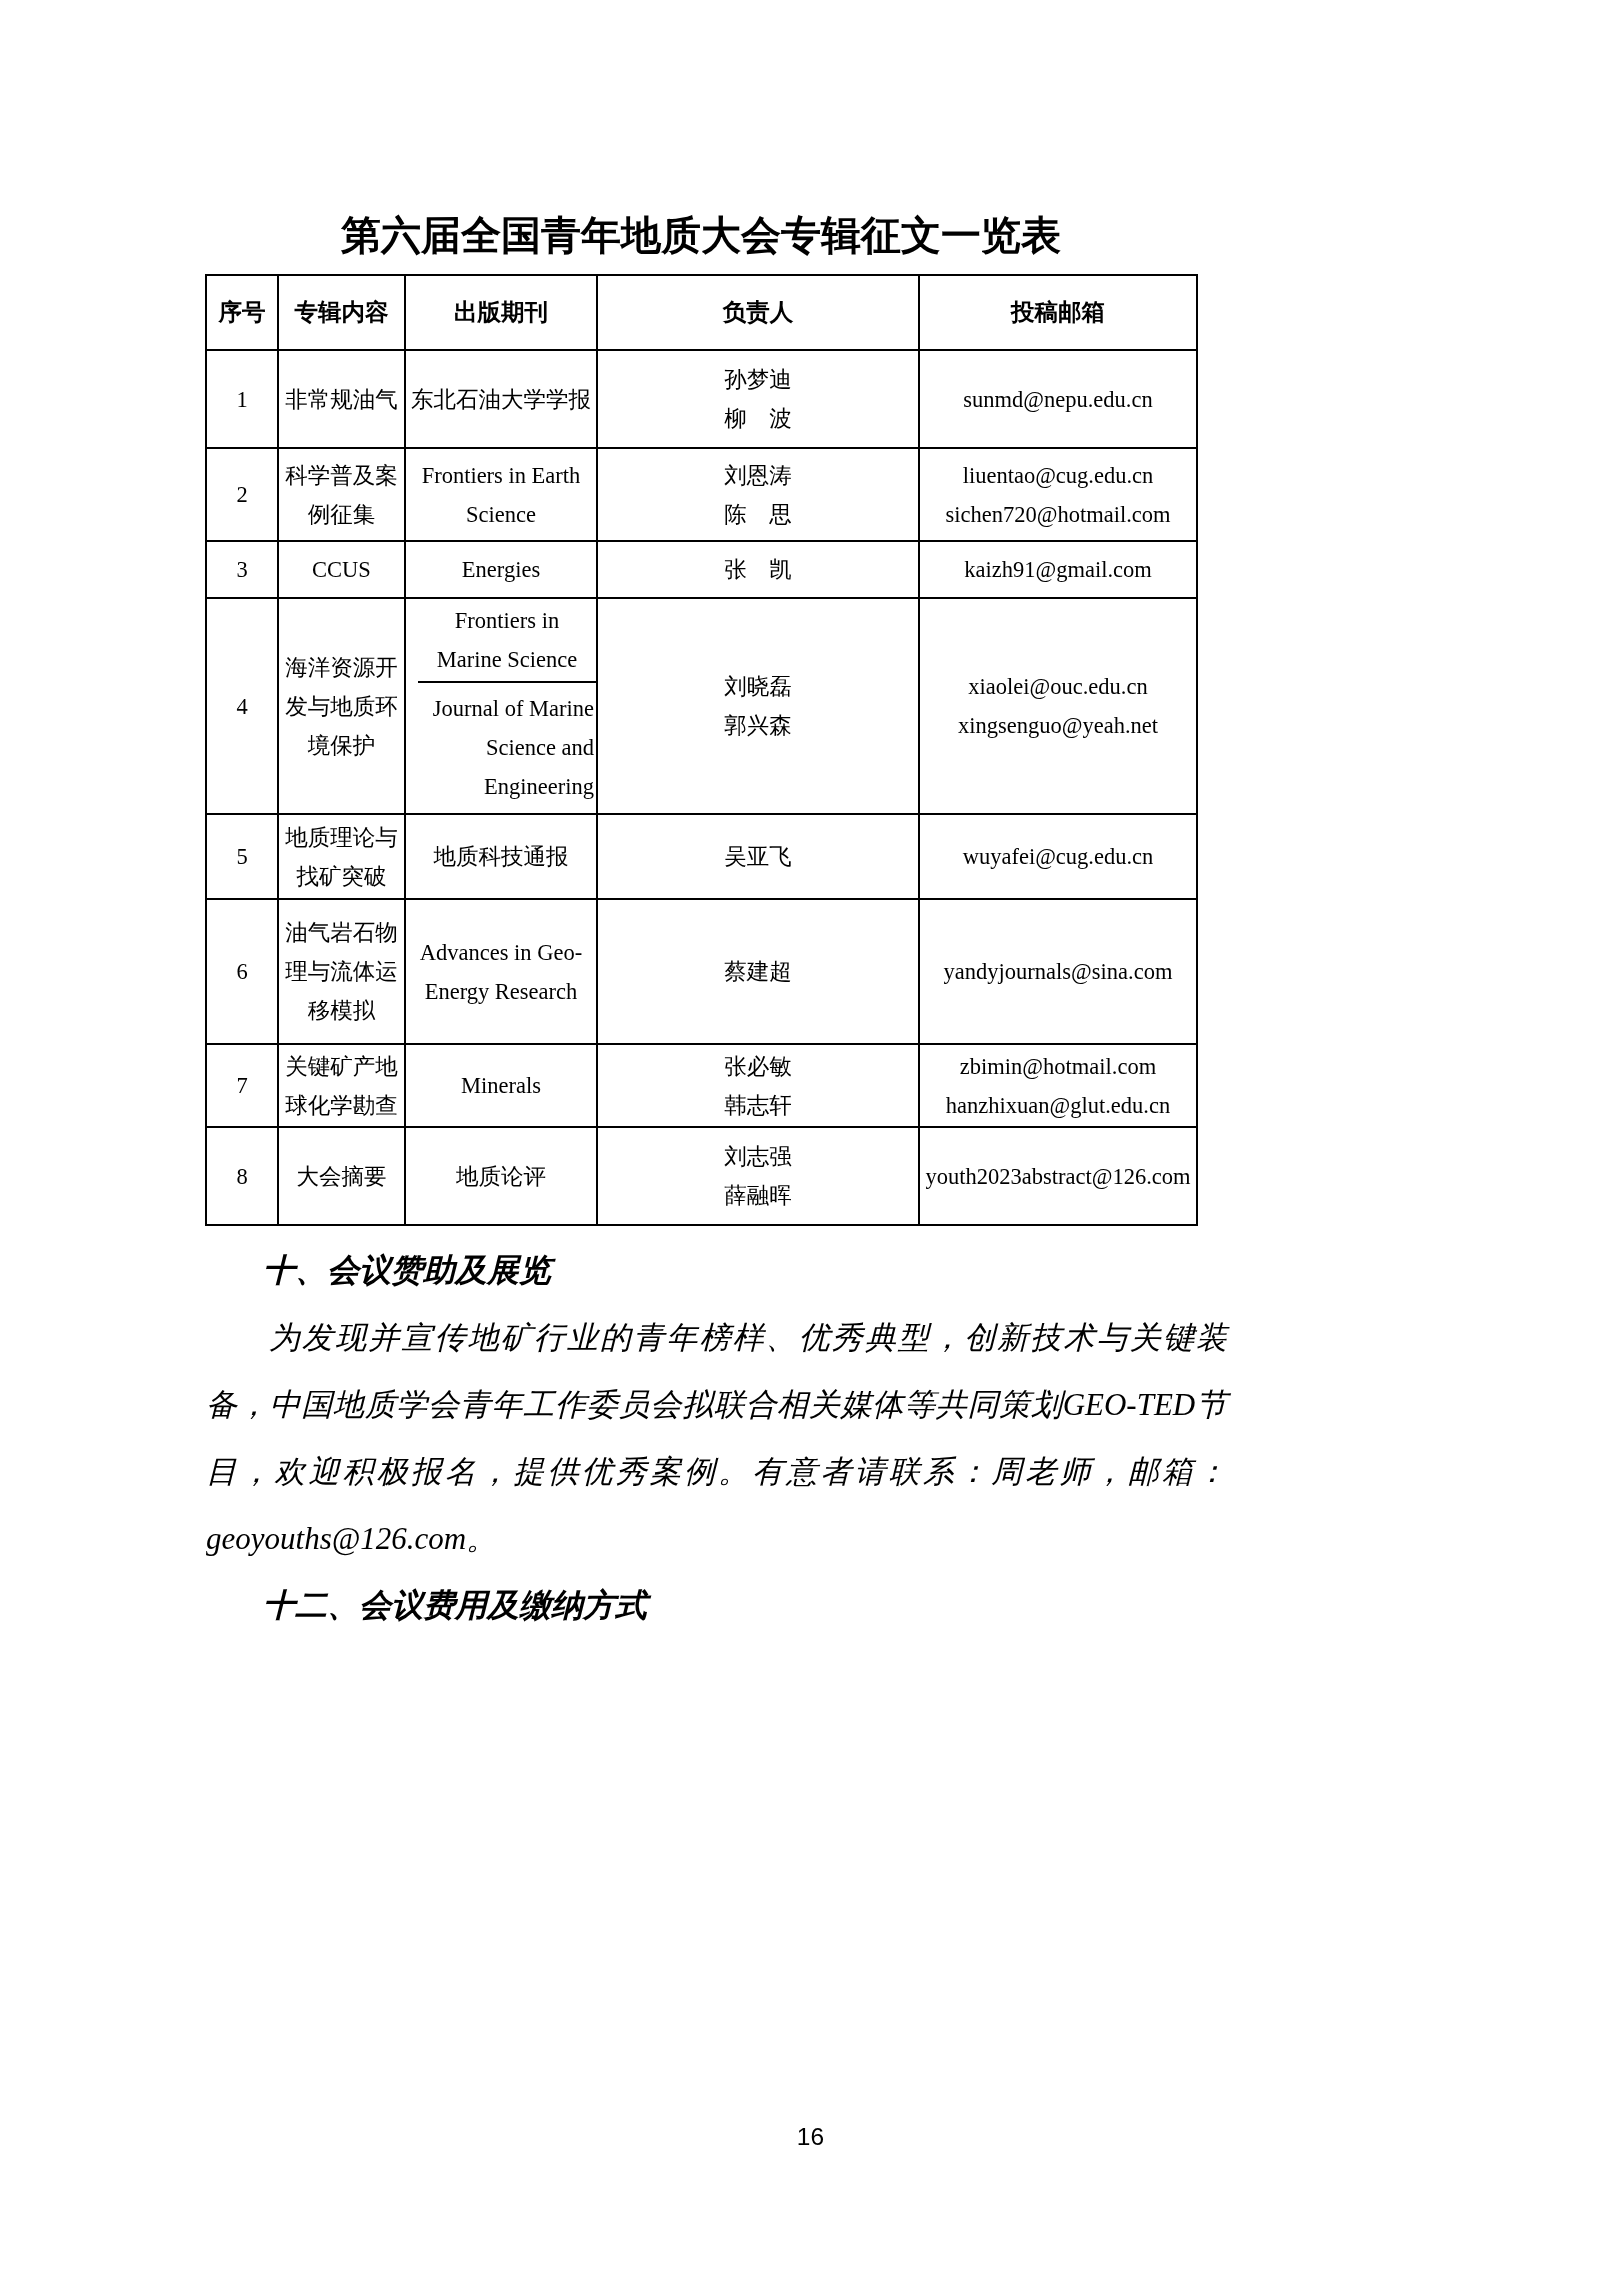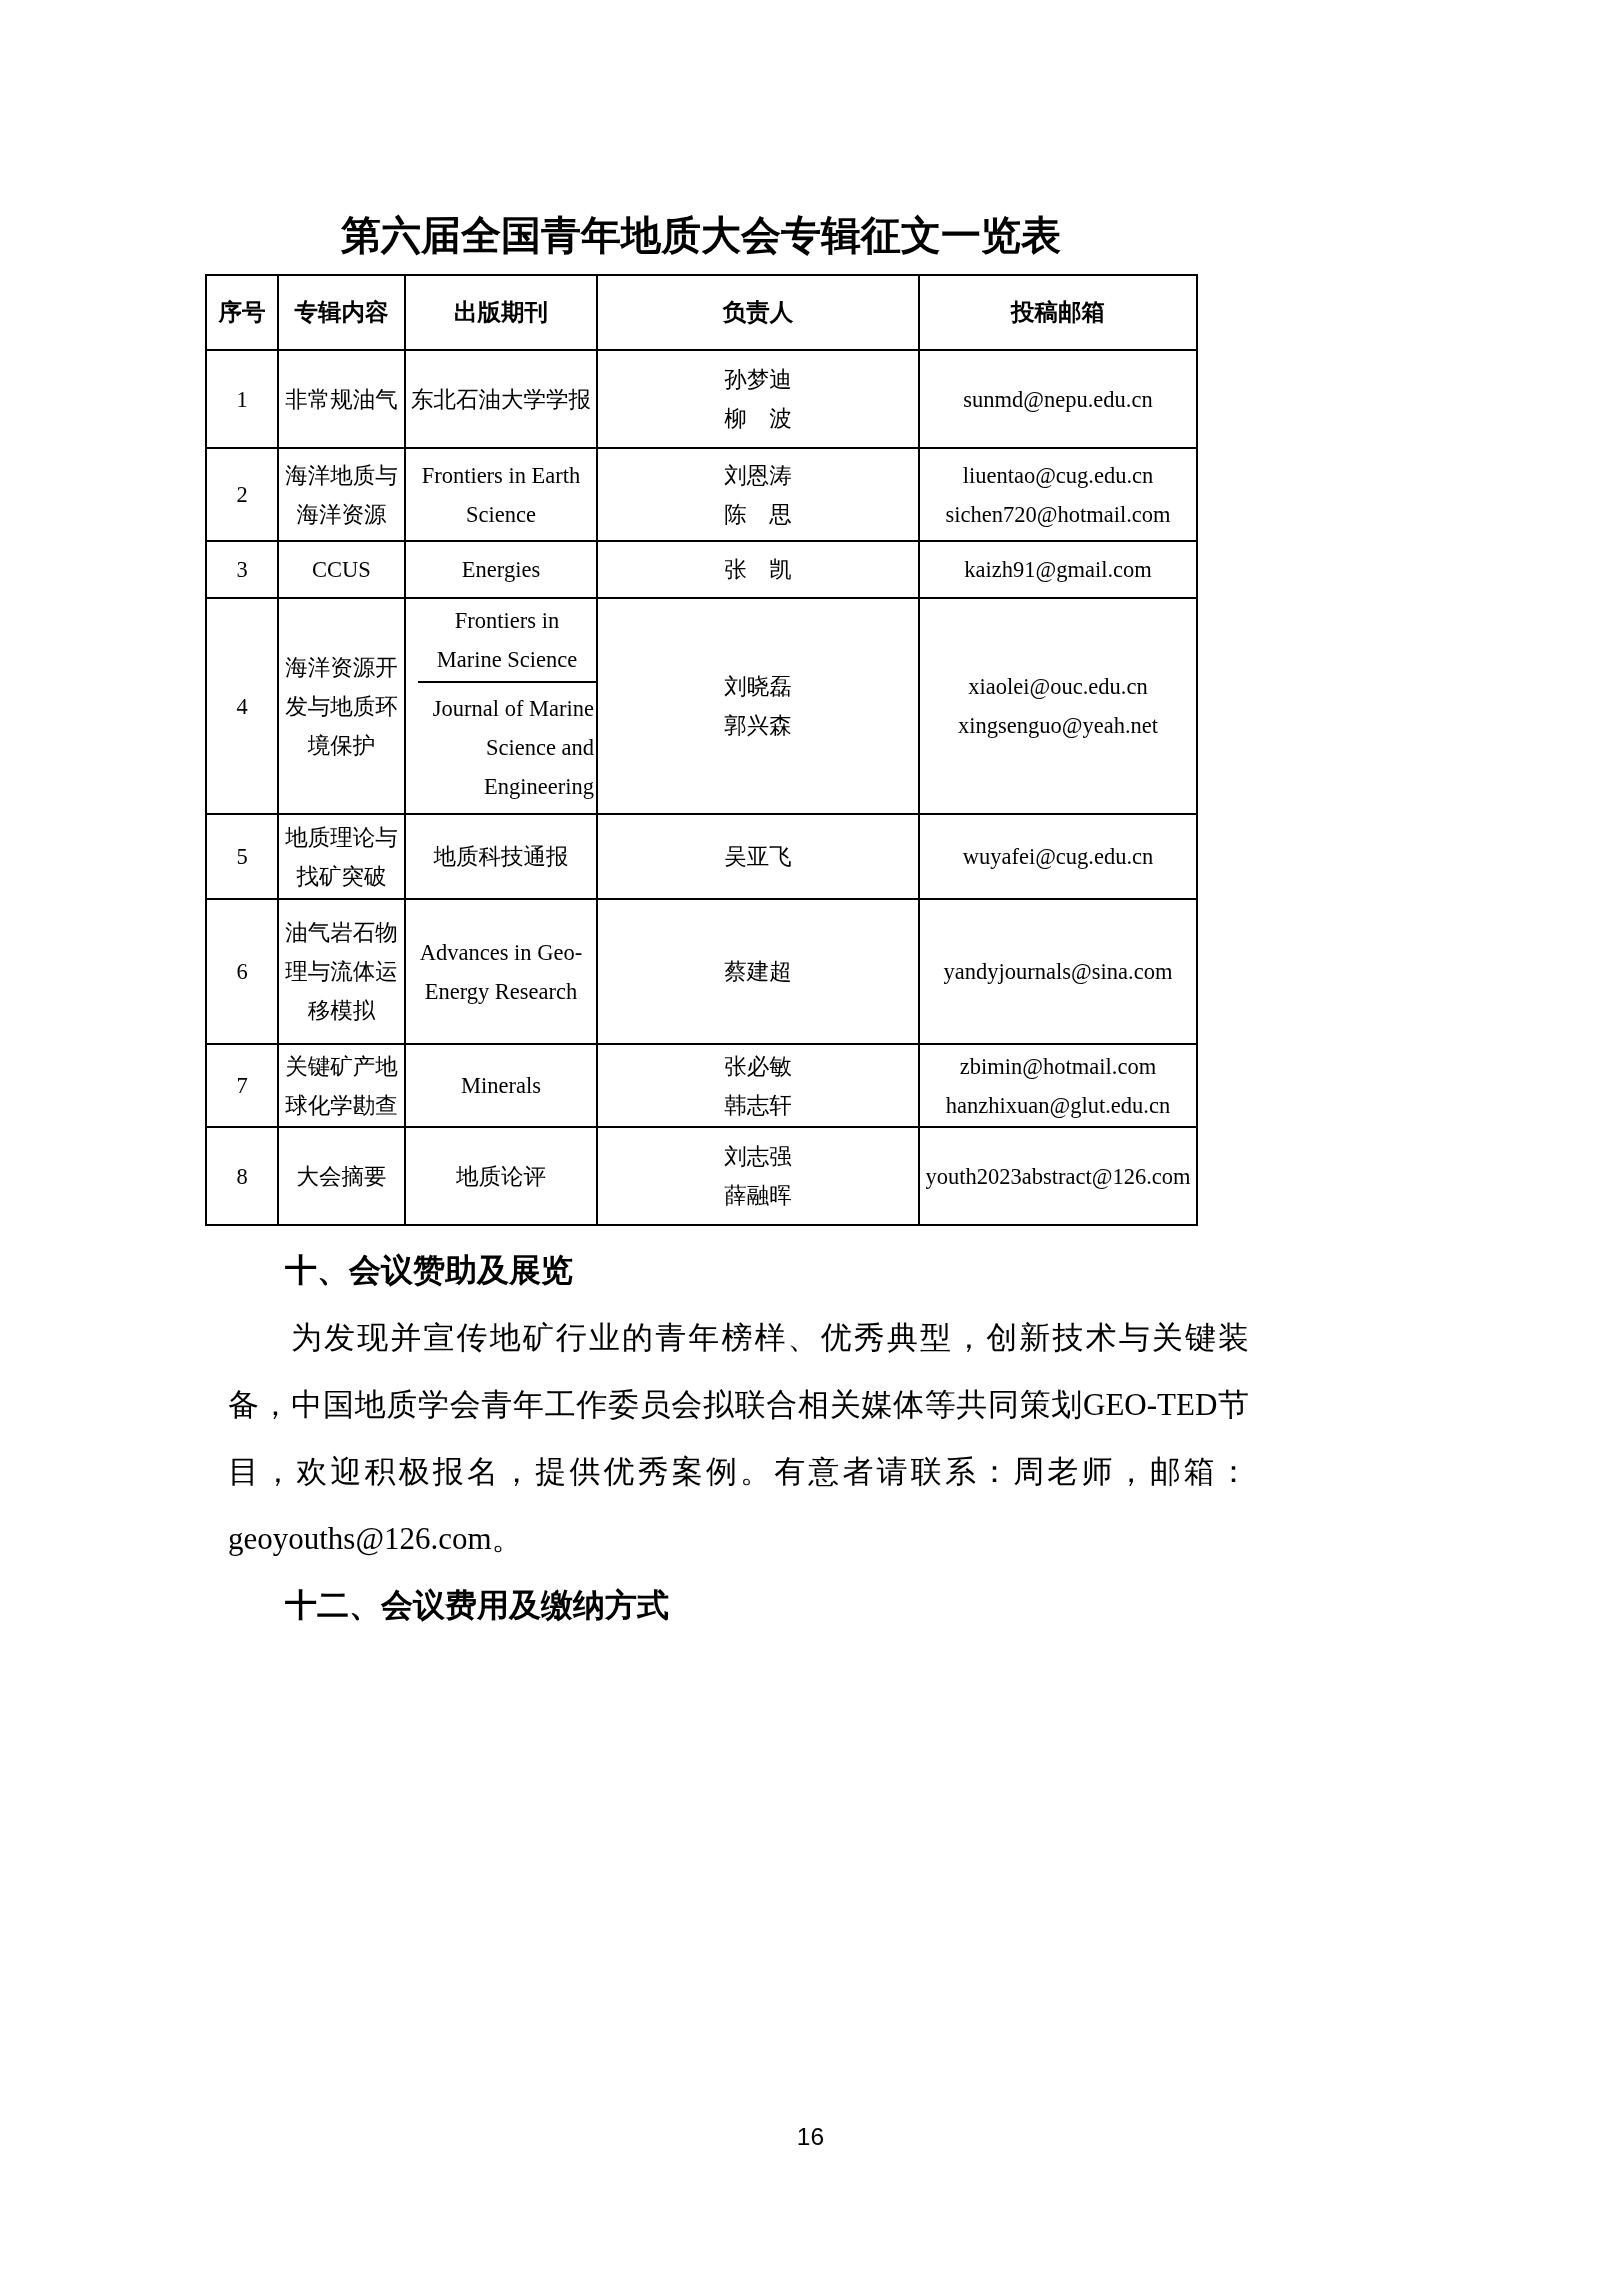--- a/index.html
+++ b/index.html
@@ -29,22 +29,22 @@
     font-family:"Liberation Sans","DejaVu Sans",sans-serif;
     font-size:23.5px;font-weight:bold;line-height:29px;margin-left:46px;
   }
   table.issues tr.hdr{height:75px;}
   td.content-cell{padding:0 2px;}
   th.lead-col,td.lead-cell{text-align:right;padding-right:9.8px;}
   td.journal-split{padding:0;}
   .jsub{display:flex;align-items:center;justify-content:center;line-height:39px;margin-left:12px;}
   .jsub.divided{border-top:2px solid #000;text-align:right;}
   .body-copy{
-    position:absolute;left:228px;top:1237px;width:1021px;
-    font-size:31px;line-height:67px;text-align:justify;
+    position:absolute;left:206px;top:1237px;width:1021px;
+    font-size:31px;line-height:67px;text-align:justify;font-style:italic;
   }
   .sec-heading{
     font-family:"Liberation Sans","DejaVu Sans",sans-serif;
     font-weight:bold;font-size:32px;line-height:67px;
     padding-left:57px;text-align:left;
   }
   p.para{margin:0;text-indent:63px;}
   .page-num{
     position:absolute;left:0;top:2123px;width:1621px;
     text-align:center;font-size:24.5px;
@@ -76,21 +76,21 @@
   <tbody>
       <tr style="height: 98px;">
         <td>1</td>
         <td class="content-cell">非常规油气</td>
         <td>东北石油大学学报</td>
         <td class="lead-cell">孙梦迪<br>柳　波</td>
         <td>sunmd@nepu.edu.cn</td>
       </tr>
       <tr style="height: 93px;">
         <td>2</td>
-        <td class="content-cell">海洋地质与海洋资源</td>
+        <td class="content-cell">科学普及案例征集</td>
         <td>Frontiers in Earth Science</td>
         <td class="lead-cell">刘恩涛<br>陈　思</td>
         <td>liuentao@cug.edu.cn<br>sichen720@hotmail.com</td>
       </tr>
       <tr style="height: 57px;">
         <td>3</td>
         <td class="content-cell">CCUS</td>
         <td>Energies</td>
         <td class="lead-cell">张　凯</td>
         <td>kaizh91@gmail.com</td>

